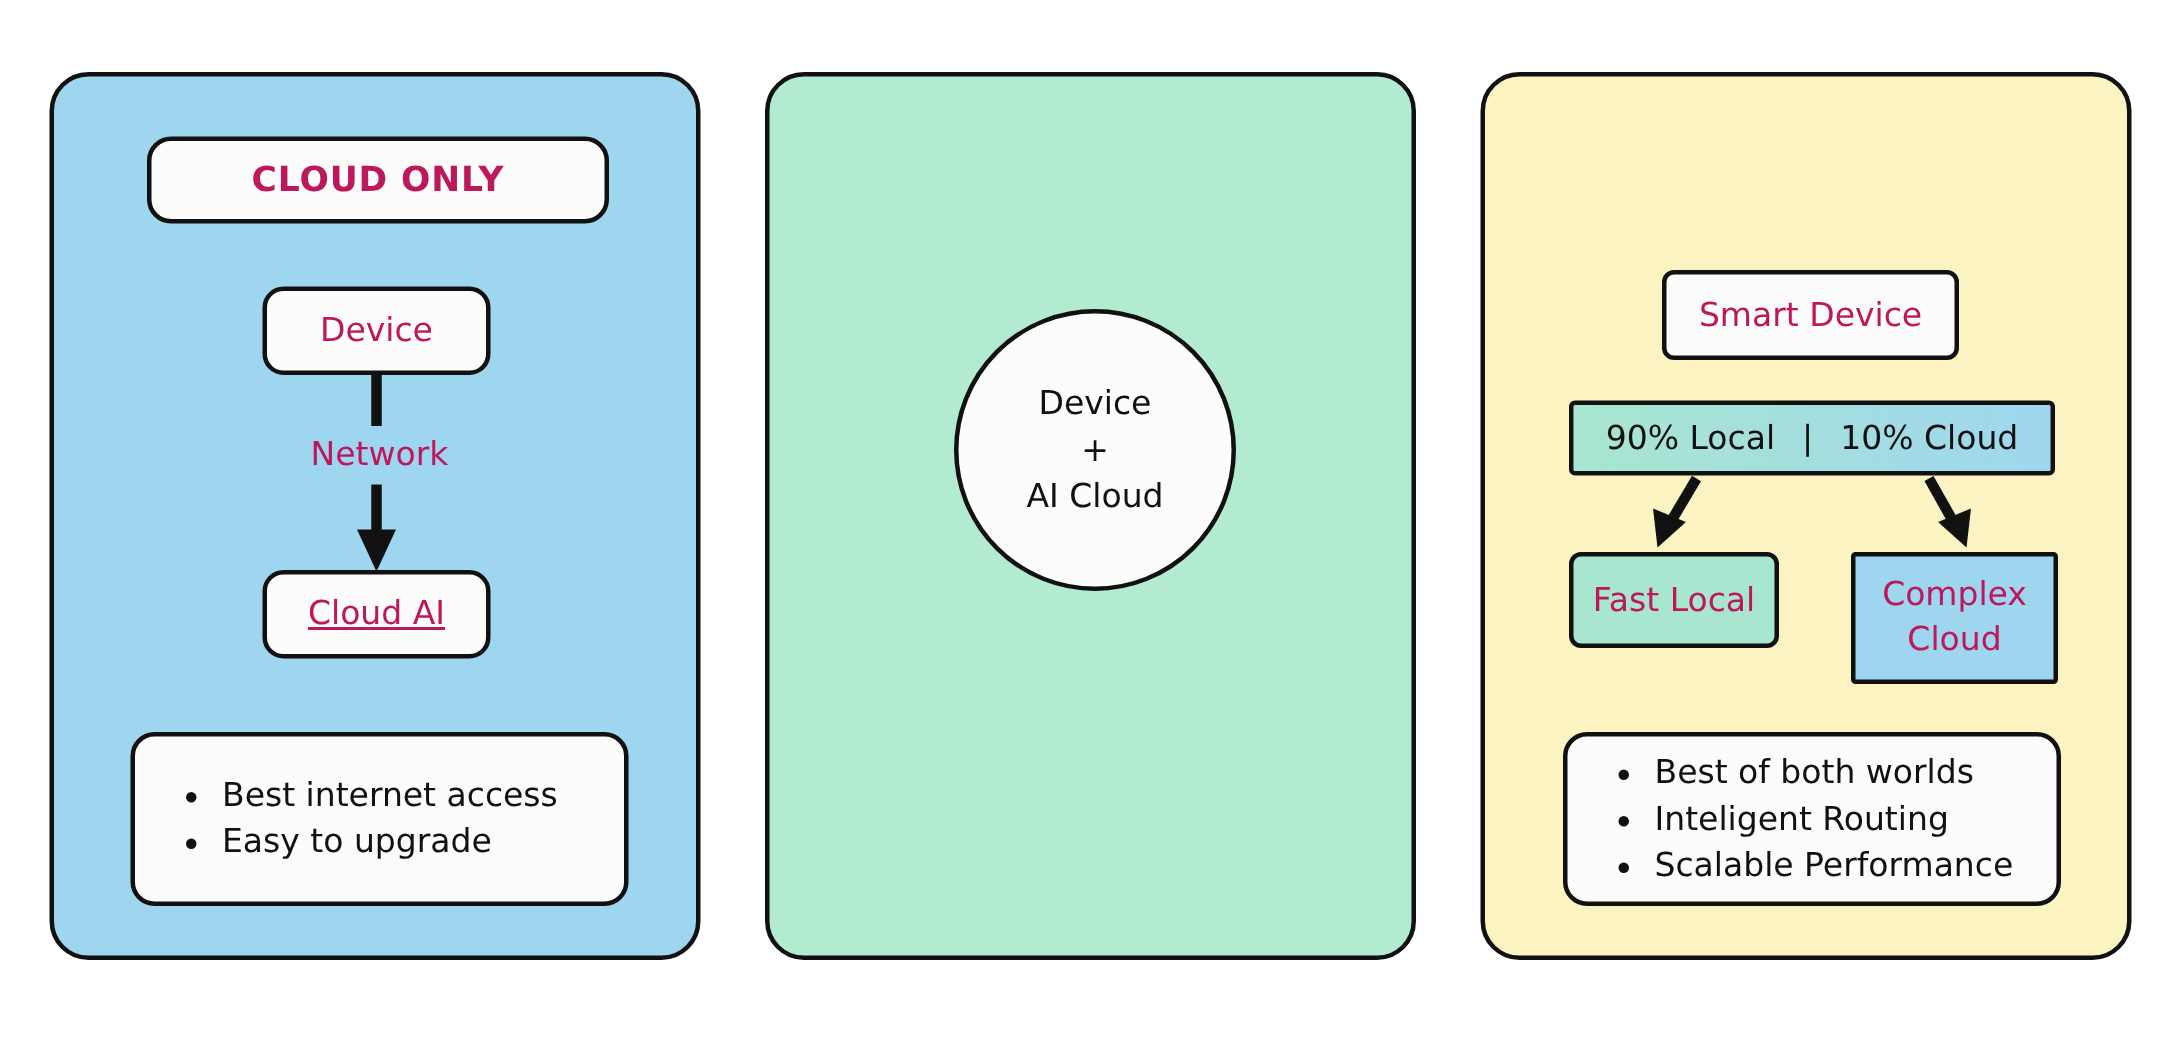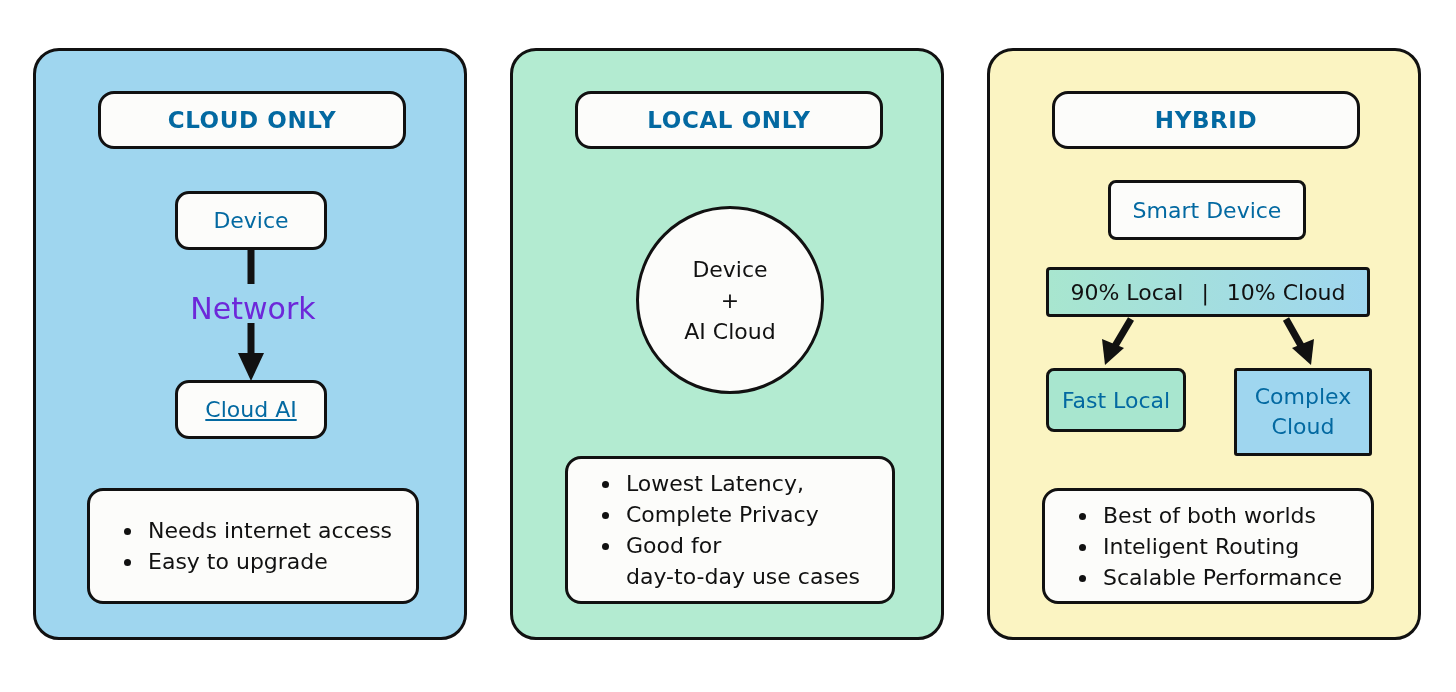--- a/index.html
+++ b/index.html
@@ -38,21 +38,21 @@
   
   .node {
     position: absolute;
     box-sizing: border-box;
     background: #FCFCFA;
     border: 3px solid #111111;
     display: flex;
     align-items: center;
     justify-content: center;
     text-align: center;
-    color: #0369a1;
+    color: #be185d;
   }
 
   
   .header-pill {
     border-radius: 16px;
     top: 40px;
     left: 62px;
     width: 308px;
     height: 58px;
     font-size: 23px;
@@ -78,22 +78,22 @@
     font-size: 22px;
     text-decoration: underline;
   }
 
   .flow-label {
     position: absolute;
     top: 240px;
     left: 0;
     width: 434px;
     text-align: center;
-    font-size: 30px;
-    color: #6d28d9;
+    font-size: 22px;
+    color: #be185d;
   }
 
   .connector-svg {
     position: absolute;
     left: 0;
     top: 0;
     width: 434px;
     height: 592px;
     pointer-events: none;
   }
@@ -224,49 +224,39 @@
       <line x1="215" y1="272" x2="215" y2="312" stroke="#111111" stroke-width="7"></line>
       <polygon points="215,330 202,302 228,302" fill="#111111"></polygon>
     </svg>
 
     <div class="flow-label">Network</div>
 
     <div class="node node-cloud-ai">Cloud AI</div>
 
     <div class="bullet-box bullets-cloud">
       <ul>
-        <li>Needs internet access</li>
+        <li>Best internet access</li>
         <li>Easy to upgrade</li>
       </ul>
     </div>
   </div>
 
   <div class="panel panel-local">
 
-    <div class="node header-pill">LOCAL ONLY</div>
 
     <div class="node-circle">
       <span>Device</span>
       <span>+</span>
       <span>AI Cloud</span>
     </div>
 
-    <div class="bullet-box bullets-local">
-      <ul>
-        <li>Lowest Latency,</li>
-        <li>Complete Privacy</li>
-        <li>Good for</li>
-        <li class="nobullet">day-to-day use cases</li>
-      </ul>
-    </div>
   </div>
 
   <div class="panel panel-hybrid">
 
-    <div class="node header-pill">HYBRID</div>
 
     <div class="node node-smart-device">Smart Device</div>
 
     <div class="split-bar">
       <span>90% Local</span>
       <span class="divider">|</span>
       <span>10% Cloud</span>
     </div>
 
     <svg class="connector-svg" viewBox="0 0 434 592" xmlns="http://www.w3.org/2000/svg">

